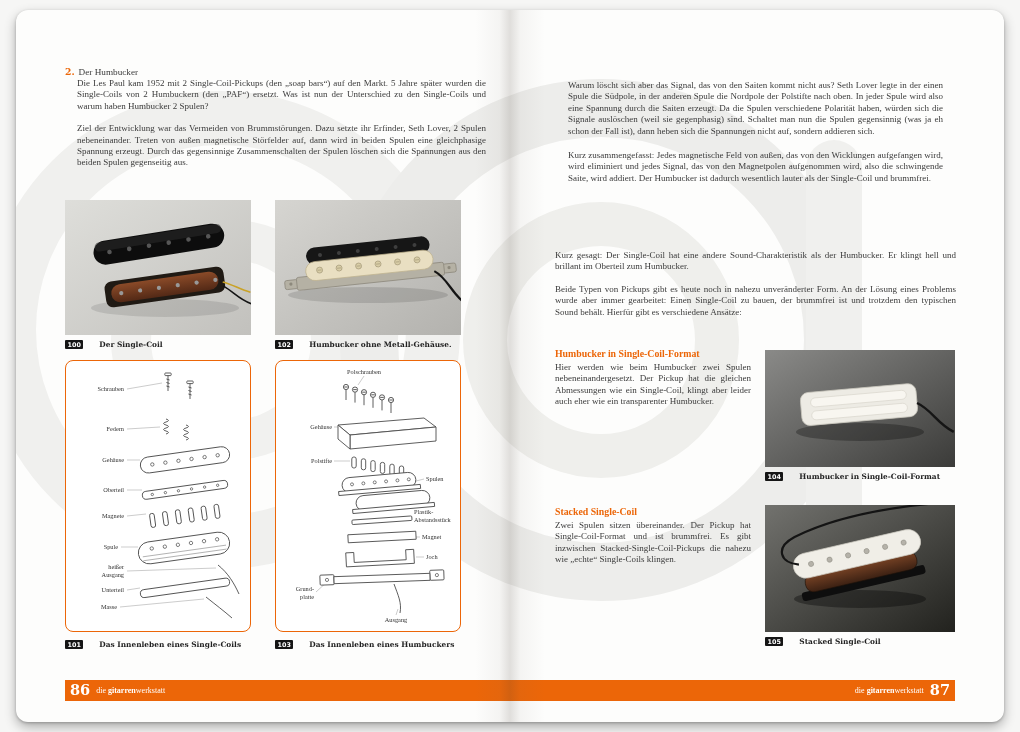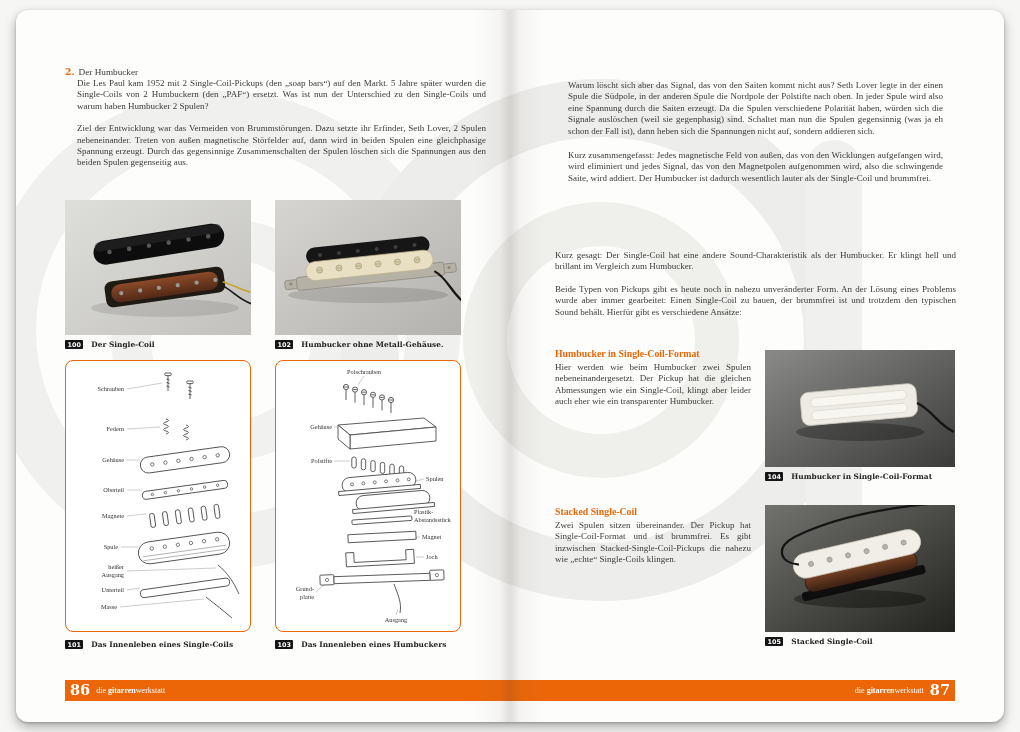--- a/index.html
+++ b/index.html
@@ -15,21 +15,21 @@
   .body-text p{margin:0 0 11px}
   .body-text p:last-child{margin-bottom:0}
   .contig p{margin:13px}
   .sec-head{font-size:9.2px;color:#3b3b3b}
   .sec-num{color:#ec6608;font-weight:bold;margin-right:4px;font-family:"DejaVu Serif",serif}
   .orange-head{color:#ec6608;font-weight:bold}
   .q-head{font-size:10.5px;letter-spacing:-0.1px}
   .sub-head{font-size:9.8px}
   .photo svg,.diagram svg{display:block}
   .diagram{background:#fff;border:1.5px solid #ec6608;border-radius:8px;overflow:hidden}
-  .caption{display:flex;align-items:flex-end;gap:8px;font-family:"DejaVu Serif",serif;font-weight:bold;font-size:7.4px;color:#222;white-space:nowrap}
+  .caption{display:flex;align-items:flex-end;gap:16px;font-family:"DejaVu Serif",serif;font-weight:bold;font-size:7.4px;color:#222;white-space:nowrap}
   .capnum{background:#151515;color:#fff;font-size:6.4px;line-height:1;padding:1.5px 2.5px;border-radius:1px;font-family:"DejaVu Sans",sans-serif;font-weight:bold}
   .footer-bar{position:absolute;top:670px;width:445px;height:21px;background:#ec6608;color:#fff;display:flex;align-items:center}
   .footer-left{left:49px;padding-left:5px;gap:6px}
   .footer-right{left:494px;justify-content:flex-end;padding-right:5px;gap:6px}
   .pagenum{font-family:"DejaVu Serif",serif;font-weight:bold;font-size:14.5px;line-height:1}
   .brand{font-size:8px}
   .brand b{font-weight:bold}
   svg text{font-family:"Liberation Serif",serif;font-size:6.3px;fill:#333}
   .dline{stroke:#4c4c4c;stroke-width:0.9;fill:none}
   .dfill{fill:#fff;stroke:#4c4c4c;stroke-width:0.9}
@@ -369,21 +369,21 @@
     <span class="pagenum">86</span>
     <span class="brand"><span>die </span><b>gitarren</b><span>werkstatt</span></span>
   </div>
 
   <div class="abs body-text contig" style="left:539px;top:57px;width:401px">
     <p>Warum löscht sich aber das Signal, das von den Saiten kommt nicht aus? Seth Lover legte in der einen Spule die Südpole, in der anderen Spule die Nordpole der Polstifte nach oben. In jeder Spule wird also eine Spannung durch die Saiten erzeugt. Da die Spulen verschiedene Polarität haben, würden sich die Signale auslöschen (weil sie gegenphasig) sind. Schaltet man nun die Spulen gegensinnig (was ja eh schon der Fall ist), dann heben sich die Spannungen nicht auf, sondern addieren sich.</p>
     <p>Kurz zusammengefasst: Jedes magnetische Feld von außen, das von den Wicklungen aufgefangen wird, wird eliminiert und jedes Signal, das von den Magnetpolen aufgenommen wird, also die schwingende Saite, wird addiert. Der Humbucker ist dadurch wesentlich lauter als der Single-Coil und brummfrei.</p>
   </div>
 
 
-  <div class="abs body-text" style="left:539px;top:240px;width:401px">Kurz gesagt: Der Single-Coil hat eine andere Sound-Charakteristik als der Humbucker. Er klingt hell und brillant im Vergleich zum Humbucker.</div>
+  <div class="abs body-text" style="left:539px;top:240px;width:401px">Kurz gesagt: Der Single-Coil hat eine andere Sound-Charakteristik als der Humbucker. Er klingt hell und brillant im Oberteil zum Humbucker.</div>
   <div class="abs body-text" style="left:539px;top:274px;width:401px">Beide Typen von Pickups gibt es heute noch in nahezu unveränderter Form. An der Lösung eines Problems wurde aber immer gearbeitet: Einen Single-Coil zu bauen, der brummfrei ist und trotzdem den typischen Sound behält. Hierfür gibt es verschiedene Ansätze:</div>
 
   <div class="abs orange-head sub-head" style="left:539px;top:338px;width:210px">Humbucker in Single-Coil-Format</div>
   <div class="abs body-text" style="left:539px;top:352px;width:196px">Hier werden wie beim Humbucker zwei Spulen nebeneinandergesetzt. Der Pickup hat die gleichen Abmessungen wie ein Single-Coil, klingt aber leider auch eher wie ein transparenter Humbucker.</div>
 
   <div class="abs photo" style="left:749px;top:340px;width:190px;height:117px">
     <svg viewBox="0 0 190 117" width="190" height="117">
       <defs>
         <linearGradient id="bg104" x1="0" y1="0" x2="1" y2="1">
           <stop offset="0" stop-color="#8a8a88"></stop>

